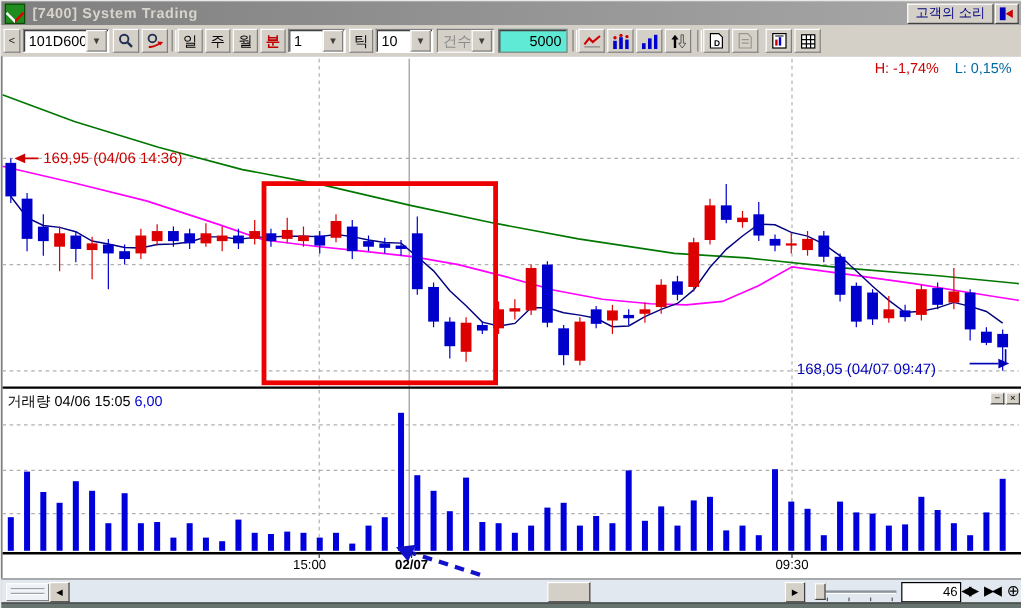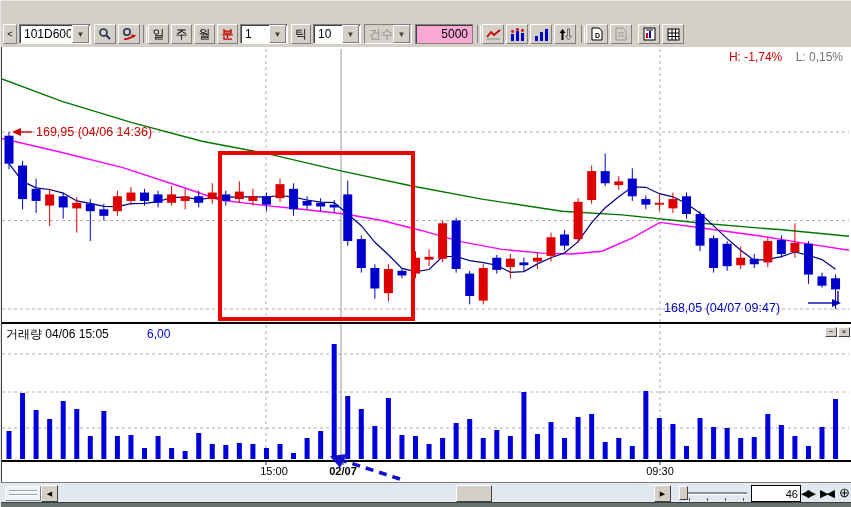--- a/index.html
+++ b/index.html
@@ -27,21 +27,21 @@
       font-size:12px;color:#000;display:flex;align-items:center;justify-content:center;}
   .tb.red{color:#c00000;font-weight:bold;}
   .combo{position:absolute;top:3px;height:20px;box-sizing:border-box;background:#fff;
          border:1px solid #808080;border-bottom-color:#fff;border-right-color:#fff;
          box-shadow:inset 1px 1px 0 #404040;font-size:12px;display:flex;align-items:center;}
   .combo .cv{flex:1;padding-left:4px;white-space:nowrap;overflow:hidden;}
   .combo .da{width:15px;height:16px;margin:1px;background:#d4d0c8;border:1px solid #808080;
          border-top-color:#fff;border-left-color:#fff;font-size:8px;color:#404040;
          display:flex;align-items:center;justify-content:center;flex:0 0 auto;}
   .combo.disabled{background:#d4d0c8;box-shadow:none;color:#8a8a8a;}
-  .numfield{position:absolute;top:3px;height:20px;box-sizing:border-box;background:#f9a8d4;
+  .numfield{position:absolute;top:3px;height:20px;box-sizing:border-box;background:#5eead4;
          border:1px solid #808080;box-shadow:inset 1px 1px 0 #404040;font-size:12px;
          display:flex;align-items:center;justify-content:flex-end;padding-right:4px;}
   .tsep{position:absolute;top:4px;width:2px;height:18px;border-left:1px solid #808080;border-right:1px solid #fff;}
   
   .client{position:absolute;left:0;top:46px;width:851px;height:435px;background:#fff;
           border-left:1px solid #404040;border-right:1px solid #404040;box-sizing:border-box;}
   .chart-header{position:absolute;left:4px;top:3px;font-size:12px;color:#000;white-space:nowrap;z-index:5;}
   .chart-header span{margin-right:4px;}
   .hl-box{position:absolute;right:8px;top:3px;font-size:12px;white-space:nowrap;z-index:5;}
   .vol-header{position:absolute;left:4px;top:279px;font-size:12px;color:#000;white-space:nowrap;z-index:5;}
@@ -70,20 +70,31 @@
         font-size:11px;display:flex;align-items:center;justify-content:flex-end;padding-right:2px;}
   .navico{position:absolute;top:2px;font-size:11px;color:#000;letter-spacing:-2px;line-height:16px;}
   .bottom-edge{position:absolute;left:0;top:501px;width:851px;height:6px;background:#66736e;border-top:1px solid #404040;}
   svg text{font-family:"Liberation Sans",sans-serif;}
 </style>
 </head>
 <body>
 
 <div id="win">
 
+  <div class="titlebar">
+    <div class="app-icon"></div>
+    <div class="title-text">[7400] System Trading</div>
+    <div class="cv-btn">고객의 소리</div>
+    <div class="exit-btn">
+      <svg width="12" height="11" viewBox="0 0 12 11">
+        <rect x="0" y="0" width="5" height="11" fill="#0000bb"></rect>
+        <path d="M5 5.5 L11 2 L11 9 Z" fill="#cc0000"></path>
+      </svg>
+    </div>
+  </div>
 
   <div class="toolbar">
     <div class="tb" style="left:2px;width:14px;font-size:9px;">&lt;</div>
     <div class="combo" style="left:18px;width:72px;">
       <span class="cv">101D6000</span>
       <span class="da">▼</span>
     </div>
     <div class="tb" style="left:93px;width:22px;">
       <svg width="14" height="14" viewBox="0 0 14 14">
         <circle cx="5.5" cy="5.5" r="3.5" fill="none" stroke="#203050" stroke-width="1.6"></circle>
@@ -401,32 +412,32 @@
         </g>
         <line x1="264" y1="414" x2="264" y2="418" stroke="#333"></line>
         <line x1="341" y1="414" x2="341" y2="418" stroke="#333"></line>
         <line x1="658" y1="414" x2="658" y2="418" stroke="#333"></line>
         <line x1="398" y1="432" x2="342" y2="414" stroke="#1111cc" stroke-width="3.5" stroke-dasharray="8,6"></line>
         <path d="M328 409 l17 -2 l-7 14 z" fill="#1111cc"></path>
       </svg>
 
     <div class="hl-box">
       <span style="color:#cc0000;margin-right:10px;">H: -1,74%</span>
-      <span style="color:#737373;">L: 0,15%</span>
+      <span style="color:#0369a1;">L: 0,15%</span>
     </div>
 
     <div class="vol-header">
       <span>거래량</span>
       <span>04/06 15:05</span>
-      <span style="color:#0000cc;margin-left:35px;">6,00</span>
+      <span style="color:#0000cc;">6,00</span>
     </div>
     <div class="minibtn" style="left:823px;">−</div>
     <div class="minibtn" style="left:836px;">×</div>
 
-    <div class="axis-label" id="ax0" style="left: 272px;">15:00</div>
+    <div class="axis-label" id="ax0" style="left: 256px;">15:00</div>
     <div class="axis-label" id="ax1" style="font-weight: bold; left: 341px;">02/07</div>
     <div class="axis-label" id="ax2" style="left: 658px;">09:30</div>
   </div>
 
   <div class="scrollrow">
     <div class="grip"></div>
     <div class="sbtn" style="left:40px;">◀</div>
     <div class="sthumb"></div>
     <div class="sbtn" style="left:653px;">▶</div>
     <div class="mini-slider">

